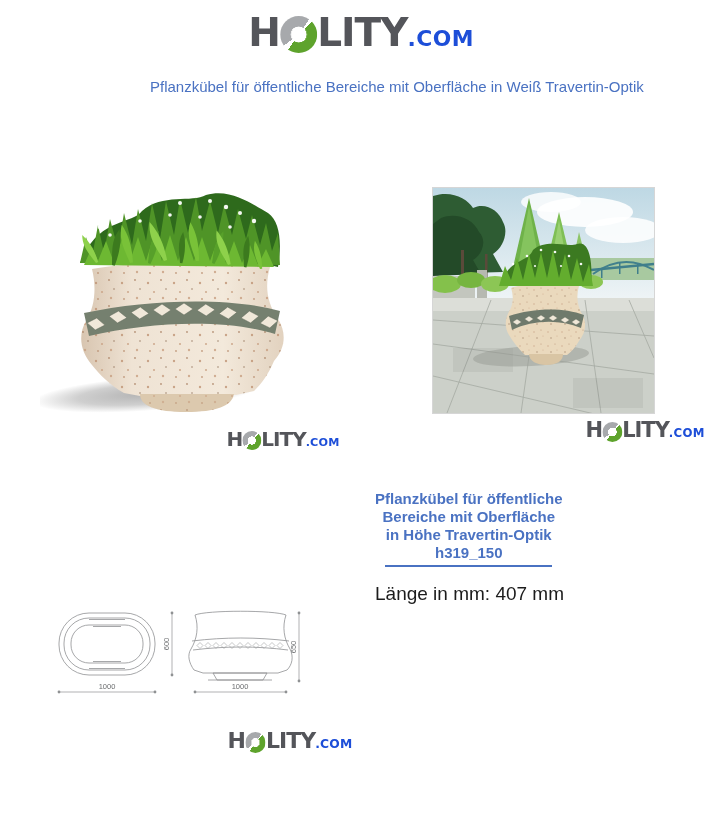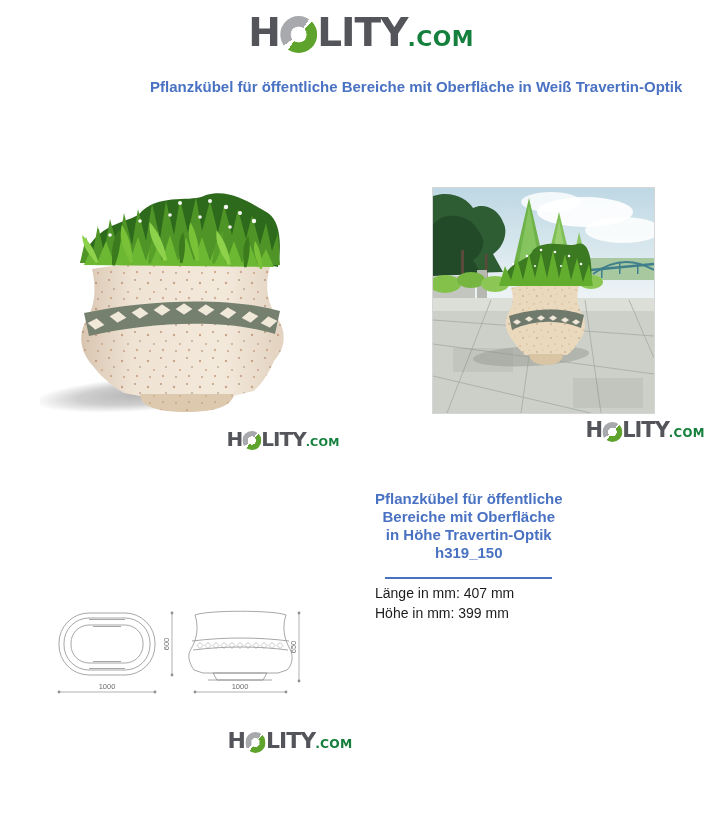--- a/index.html
+++ b/index.html
@@ -8,35 +8,35 @@
 
   
   .holity{display:inline-flex;align-items:baseline;font-family:"DejaVu Sans",sans-serif;
           font-weight:bold;color:#54555a;letter-spacing:-1px;line-height:1;white-space:nowrap;}
   .holity .o{display:inline-block;width:.95em;height:.95em;border-radius:50%;
           align-self:center;position:relative;top:.06em;margin:0 .005em;
           background:
             radial-gradient(circle at 50% 50%, #fff 0 30%, rgba(255,255,255,0) 31%),
             conic-gradient(from 45deg, #5ea32c 0 170deg, #fff 170deg 188deg,
                            #a7a9ac 188deg 350deg, #fff 350deg 360deg);}
-  .holity .tld{font-size:.56em;color:#15803d;letter-spacing:.02em;align-self:baseline;}
+  .holity .tld{font-size:.56em;color:#1d4ed8;letter-spacing:.02em;align-self:baseline;}
 
   .logo-header{position:absolute;top:13px;left:361px;transform:translateX(-50%);font-size:39px;}
   .logo-caption-left{position:absolute;top:429px;left:283px;transform:translateX(-50%);font-size:20px;}
   .logo-caption-right{position:absolute;top:420px;left:645px;transform:translateX(-50%);font-size:21px;}
   .logo-footer{position:absolute;top:730px;left:290px;transform:translateX(-50%);font-size:22px;}
 
   
-  .page-title{position:absolute;left:150px;top:78px;font-size:15px;font-weight:bold;
+  .page-title{position:absolute;left:150px;top:78px;font-size:15px;font-weight:normal;
               color:#4a72c2;white-space:nowrap;}
   .product-info{position:absolute;left:375px;top:490px;color:#4a72c2;font-size:15px;
                 font-weight:bold;line-height:18px;text-align:center;}
   .sku-link{display:inline-block;width:167px;color:#4a72c2;text-decoration:none;
-            border-bottom:2px solid #4a72c2;padding-bottom:15px;}
-  .specs{position:absolute;left:375px;top:584px;color:#1c1c1c;font-size:14px;line-height:19.5px;}
+            border-bottom:2px solid #4a72c2;padding-bottom:3px;}
+  .specs{position:absolute;left:375px;top:584px;color:#1c1c1c;font-size:19px;line-height:19.5px;}
 
   
   .img-left{position:absolute;left:40px;top:173px;width:280px;height:247px;}
   .img-right{position:absolute;left:432px;top:187px;width:221px;height:225px;
              border:1px solid #d6d6d6;background:#fff;}
   .drawing{position:absolute;left:45px;top:597px;width:266px;height:114px;}
 </style>
 </head>
 <body>
 
@@ -258,21 +258,20 @@
 
   <div class="product-info">
     <div>Pflanzkübel für öffentliche</div>
     <div>Bereiche mit Oberfläche</div>
     <div>in Höhe Travertin-Optik</div>
     <a href="#" class="sku-link">h319_150</a>
   </div>
 
   <div class="specs">
     <div>Länge in mm: 407 mm</div>
-    <div>Höhe in mm: 399 mm</div>
   </div>
 
   <svg class="drawing" viewBox="0 0 266 114">
     <g fill="none" stroke="#8f9193" stroke-width="0.8">
       <rect x="14" y="16" width="96" height="62" rx="30" ry="30"></rect>
       <rect x="19" y="21" width="86" height="52" rx="25" ry="25"></rect>
       <rect x="26" y="28" width="72" height="38" rx="18" ry="18"></rect>
       <path d="M44,22.5 L80,22.5 M44,71.5 L80,71.5"></path>
       <path d="M48,29.5 L76,29.5 M48,64.5 L76,64.5"></path>
     </g>

